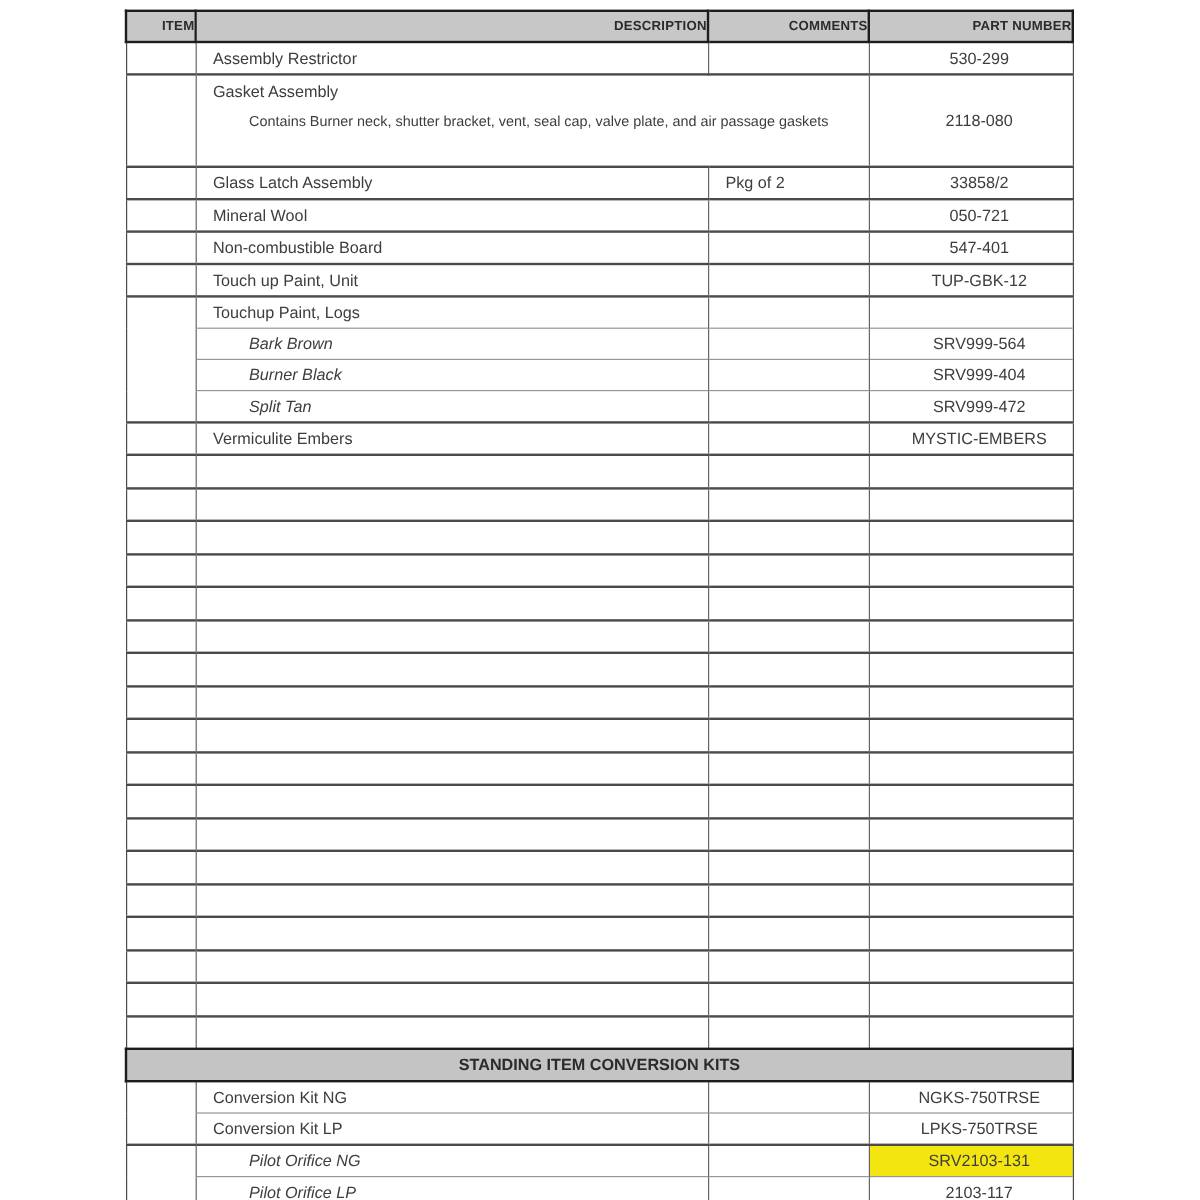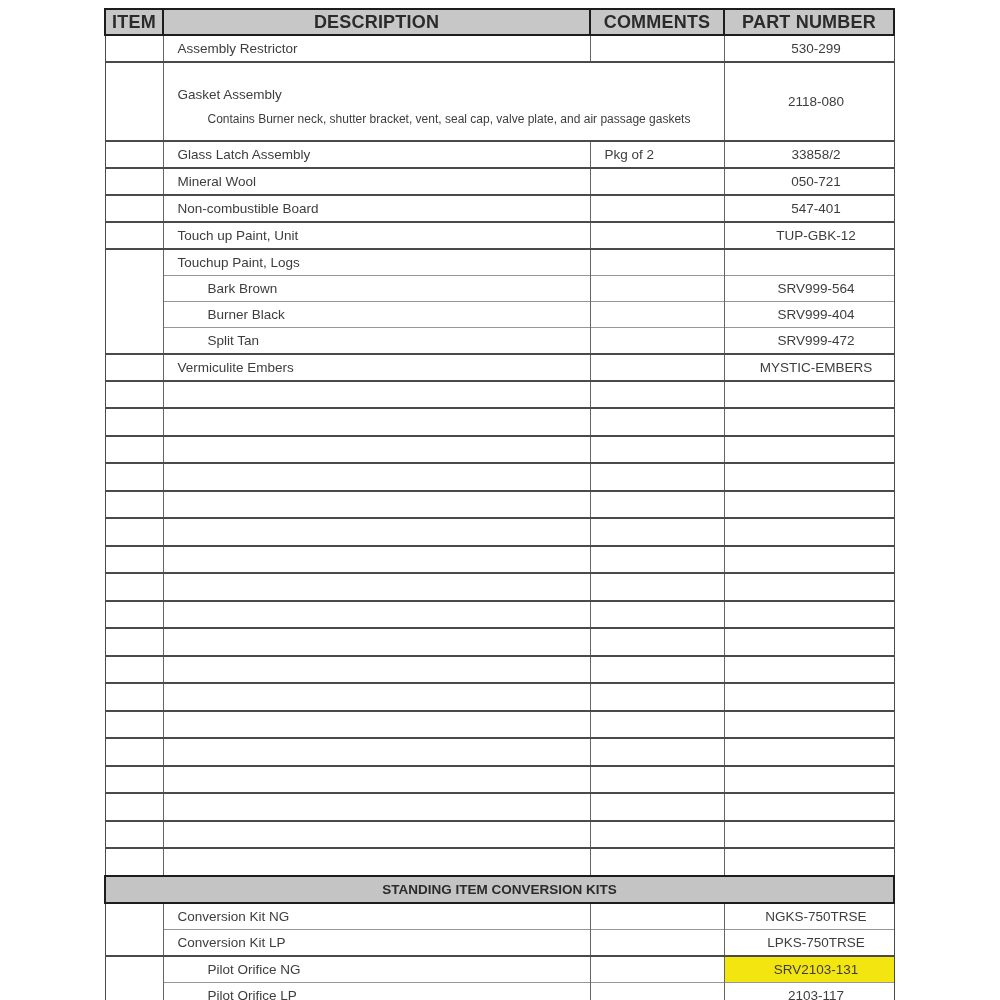--- a/index.html
+++ b/index.html
@@ -24,38 +24,38 @@
     border-collapse:collapse;table-layout:fixed;
     color:var(--text);
     border:1px solid var(--bd-grp);
     border-bottom:3px solid #151515;
   }
   th,td{padding:0;margin:0;vertical-align:middle;overflow:hidden;}
   thead th{
     background:var(--header-bg);
     border:2px solid var(--bd-dark);
     color:var(--head-text);
-    font-size:18px;font-weight:bold;text-align:center;
+    font-size:11px;font-weight:bold;text-align:right;
     height:24px;letter-spacing:0.2px;
   }
   td{
     border-left:1px solid var(--bd-v);
     font-size:13.5px;height:25px;
     white-space:nowrap;
   }
   td.c-item{border-left:1px solid var(--bd-grp);}
   td.c-part{border-right:1px solid var(--bd-grp);text-align:center;}
   td.grp{border-top:2px solid var(--bd-grp);}
   td.sub{border-top:1px solid var(--bd-sub);}
   td.c-desc,td.c-com,td.c-part{padding-left:14px;}
-  td.c-desc.ind{padding-left:44px;}
+  td.c-desc.ind{padding-left:44px;font-style:italic;}
   td.c-desc.tall{
     vertical-align:top;height:75px;white-space:normal;
   }
-  td.c-desc.tall .main{display:block;margin-top:24px;}
+  td.c-desc.tall .main{display:block;margin-top:6px;}
   td.c-desc.tall .detail{
     display:block;margin:9px 8px 12px 30px;max-width:492px;
     font-size:12px;line-height:1.4;
   }
   tr.empty td{height:25.5px;}
   td.section{
     background:var(--section-bg);
     border:2px solid var(--bd-dark);
     color:var(--head-text);
     font-weight:bold;text-align:center;font-size:13.5px;height:25px;

